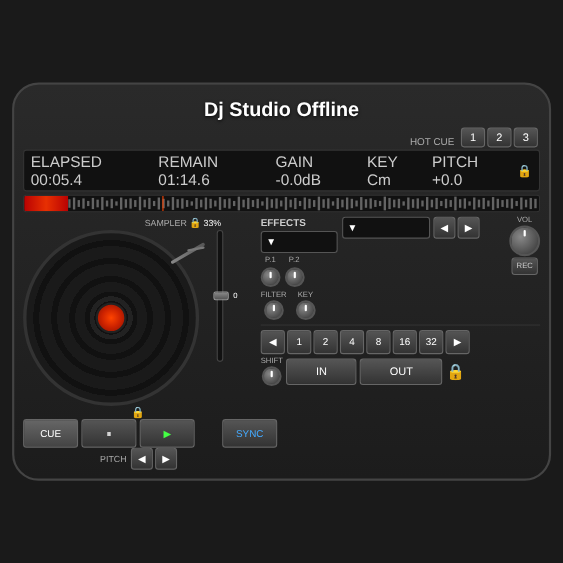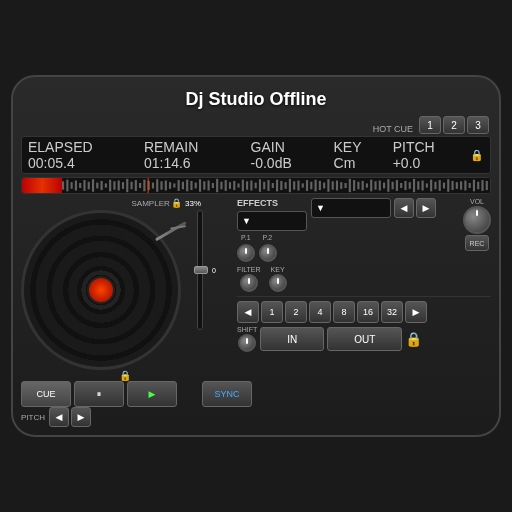--- a/index.html
+++ b/index.html
@@ -232,20 +232,21 @@
       padding: 0 24px;
     }
     .transport-btn.cue-btn { background: linear-gradient(180deg, #666 0%, #444 100%); min-width: 32px; }
     .transport-btn.pause-btn { min-width: 26px; }
     .transport-btn.play-btn { min-width: 26px; color: #4f4; }
     .transport-btn.sync-btn { min-width: 36px; color: #4af; margin-left: 22px; }
     .pitch-nav-row {
       display: flex;
       gap: 2px;
       align-items: center;
+      justify-content: center;
     }
     .pitch-label-bottom { color: #aaa; font-size: 8px; margin-right: 2px; }
     .nav-btn {
       width: 20px;
       height: 20px;
       background: linear-gradient(180deg, #555 0%, #333 100%);
       border: 1px solid #666;
       border-radius: 3px;
       color: #fff;
       font-size: 9px;

